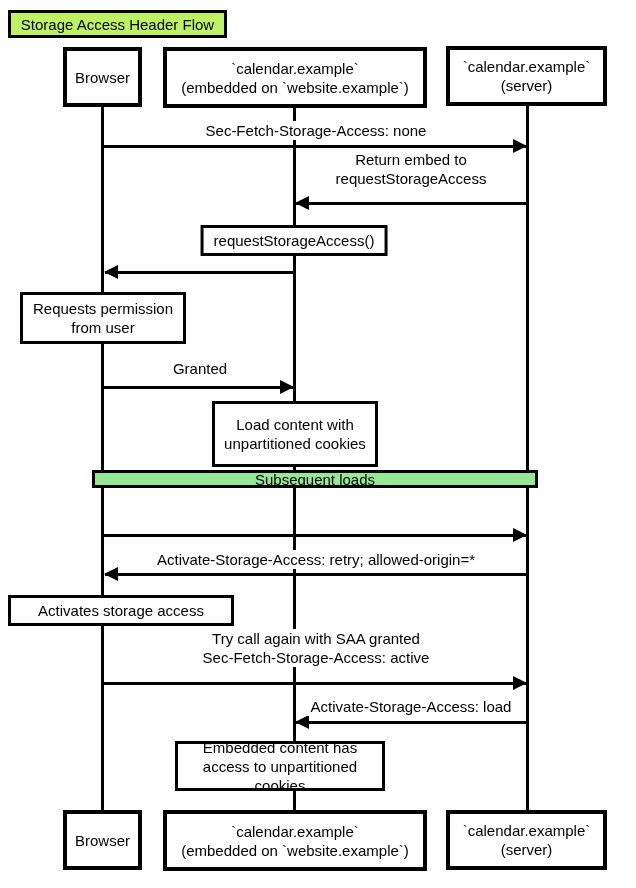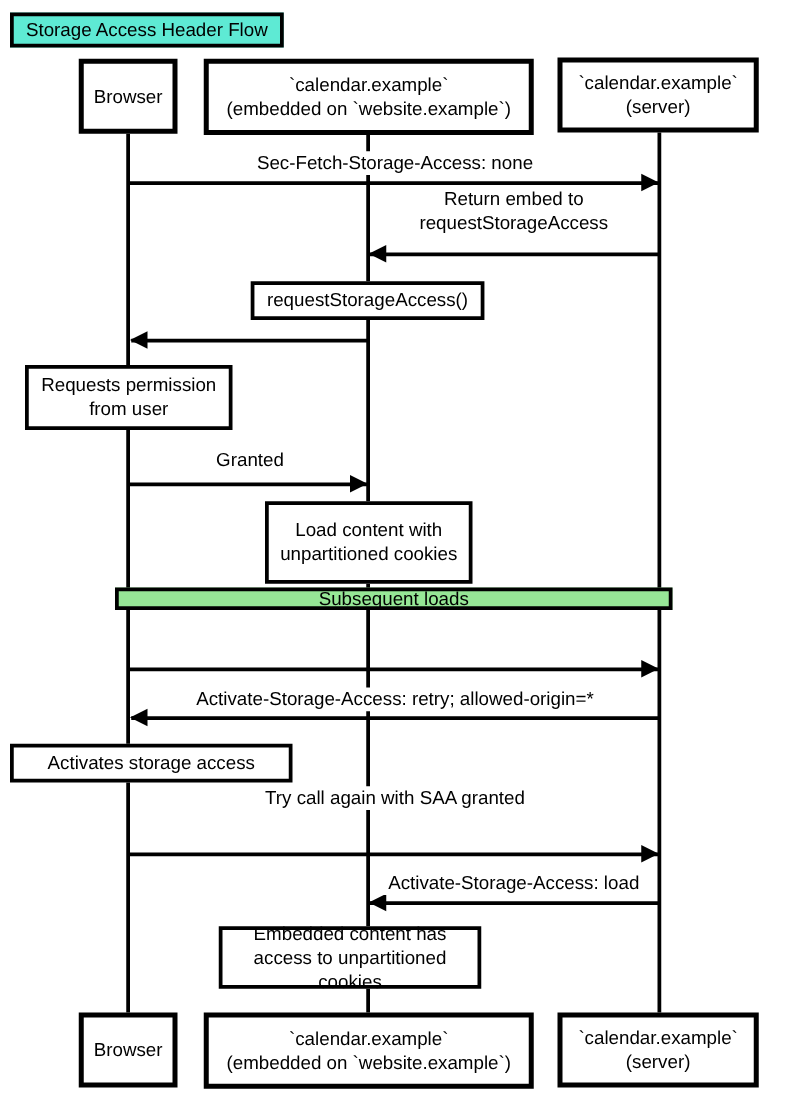--- a/index.html
+++ b/index.html
@@ -9,21 +9,21 @@
     overflow:hidden;
   }
   .lifeline{position:absolute;width:3px;background:#000;}
   .pbox{
     position:absolute;background:#fff;border:4px solid #000;box-sizing:border-box;
     display:flex;flex-direction:column;align-items:center;justify-content:center;
     text-align:center;line-height:19px;
   }
   .titlebox{
     position:absolute;left:8px;top:10px;width:219px;height:28px;
-    border:3px solid #000;background:#5eead4;box-sizing:border-box;
+    border:3px solid #000;background:#bef264;box-sizing:border-box;
     display:flex;align-items:center;justify-content:center;white-space:nowrap;
   }
   .note{
     position:absolute;background:#fff;border:3px solid #000;box-sizing:border-box;
     display:flex;flex-direction:column;align-items:center;justify-content:center;
     text-align:center;line-height:19px;
   }
   .mlabel{
     position:absolute;transform:translateX(-50%);background:#fff;
     text-align:center;line-height:19px;white-space:nowrap;padding:0 4px;
@@ -95,20 +95,21 @@
     <div>Granted</div>
   </div>
 
 
   <div class="mlabel" style="left:316px;top:550px;">
     <div>Activate-Storage-Access: retry; allowed-origin=*</div>
   </div>
 
   <div class="mlabel" style="left:316px;top:629px;">
     <div>Try call again with SAA granted</div>
+    <div>Sec-Fetch-Storage-Access: active</div>
   </div>
 
   <div class="mlabel" style="left:411px;top:697px;">
     <div>Activate-Storage-Access: load</div>
   </div>
 
   <div class="note" style="left:20px;top:292px;width:166px;height:52px;">
     <div>Requests permission</div>
     <div>from user</div>
   </div>

